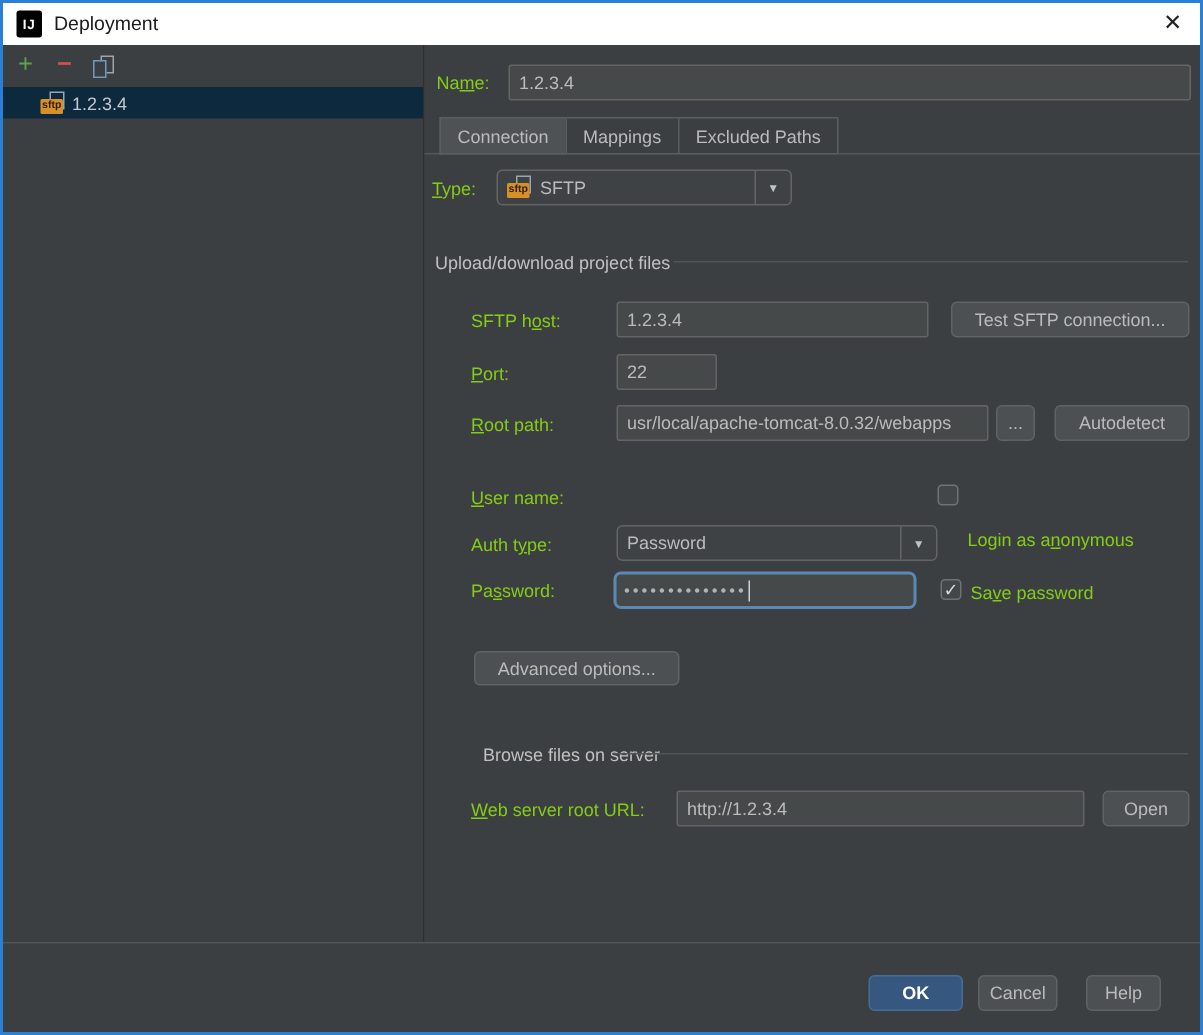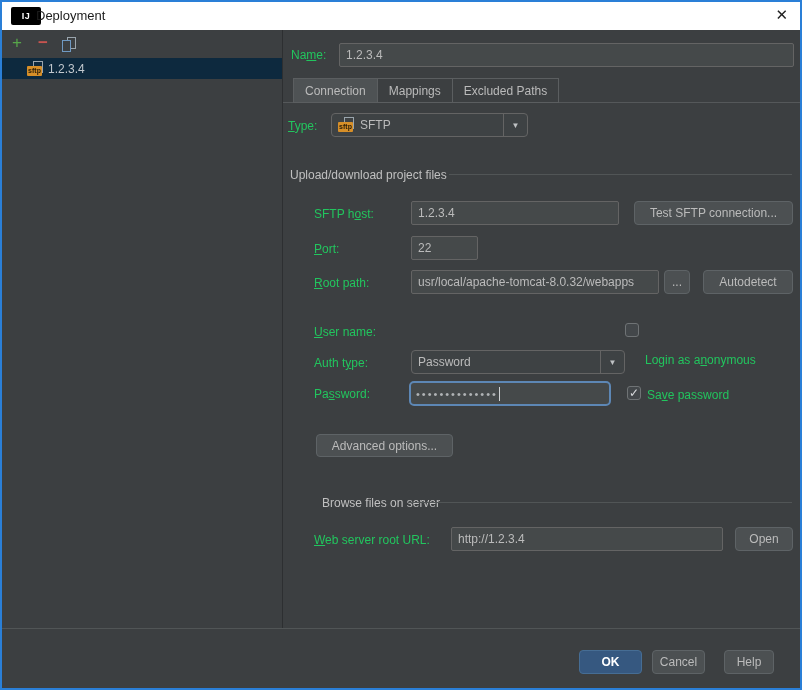--- a/index.html
+++ b/index.html
@@ -3,21 +3,21 @@
 <meta charset="utf-8">
 <style>
   * { margin:0; padding:0; box-sizing:border-box; }
   body { font-family:"Liberation Sans", sans-serif; font-size:12px; background:#222; }
   .window {
     position:relative; width:802px; height:690px;
     border:2px solid #2a7fd7; background:#3c3f41; overflow:hidden;
   }
   
   .titlebar { position:absolute; left:0; top:0; right:0; height:28px; background:#ffffff; }
-  .logo { position:absolute; left:9px; top:5px; width:30px; height:18px; background:#000;
+  .logo { position:absolute; left:9px; top:5px; width:17px; height:18px; background:#000;
           color:#fff; font-weight:bold; font-size:9px; display:flex; align-items:center;
           justify-content:center; border-radius:2px; letter-spacing:0.5px;}
   .title-text { position:absolute; left:34px; top:6px; font-size:13px; color:#1b1b1b; }
   .close-btn { position:absolute; right:12px; top:4px; font-size:15px; color:#222; cursor:default; }
   
   .sidebar { position:absolute; left:0; top:28px; width:281px; bottom:58px;
              background:#3c3f41; border-right:1px solid #2d2f31; }
   .tool-icon { position:absolute; top:3px; width:20px; height:20px; text-align:center;
                font-size:17px; line-height:20px; }
   .icon-add { left:5px; color:#57a64a; }
@@ -29,21 +29,21 @@
               display:flex; align-items:center; }
   .list-label { color:#c2c8ce; margin-left:4px; }
   
   .sftp-icon { position:relative; width:17px; height:16px; display:inline-block; flex:0 0 17px; margin-left:25px;}
   .sftp-page { position:absolute; right:1px; top:0; width:10px; height:12px; border:1px solid #9aa5ad; }
   .sftp-badge { position:absolute; left:0; bottom:1px; width:15px; height:10px; background:#d78f28;
                 color:#2e2008; font-size:7px; font-weight:bold; line-height:10px; text-align:center;
                 border-radius:1px; }
   
   .main { position:absolute; left:281px; top:28px; right:0; bottom:58px; background:#3c3f41; }
-  .lbl { position:absolute; color:#22c55e; white-space:nowrap; }
+  .lbl { position:absolute; color:#84cc16; white-space:nowrap; }
   .mn { text-decoration:underline; }
   .field { position:absolute; background:#45494a; border:1px solid #646464; border-radius:2px;
            color:#bbbbbb; display:flex; align-items:center; padding:0 6px; height:24px;
            white-space:nowrap; overflow:hidden; }
   .btn { position:absolute; background:#4c5052; border:1px solid #5e6366; border-radius:4px;
          color:#bbbbbb; display:flex; align-items:center; justify-content:center; height:24px;
          white-space:nowrap; }
   .combo { position:absolute; background:#3e4244; border:1px solid #646464; border-radius:4px;
            color:#bbbbbb; display:flex; align-items:center; height:24px; }
   .combo-val { flex:1; padding:0 6px; display:flex; align-items:center; gap:5px;}

